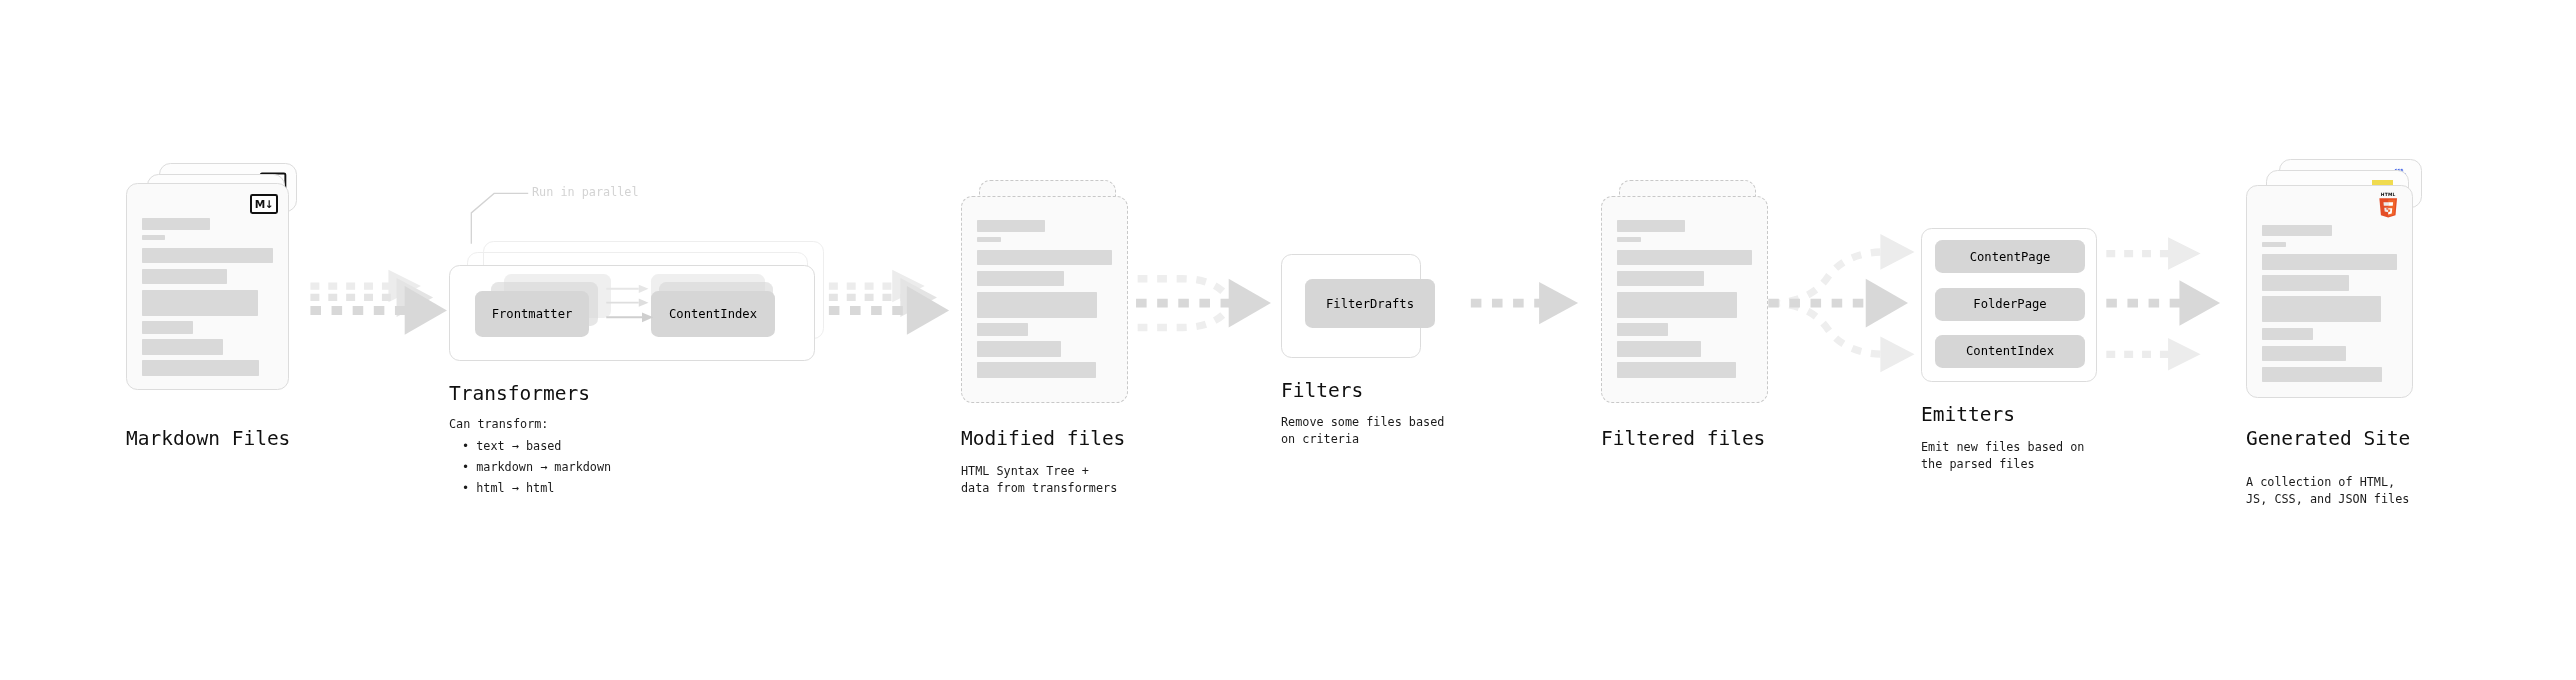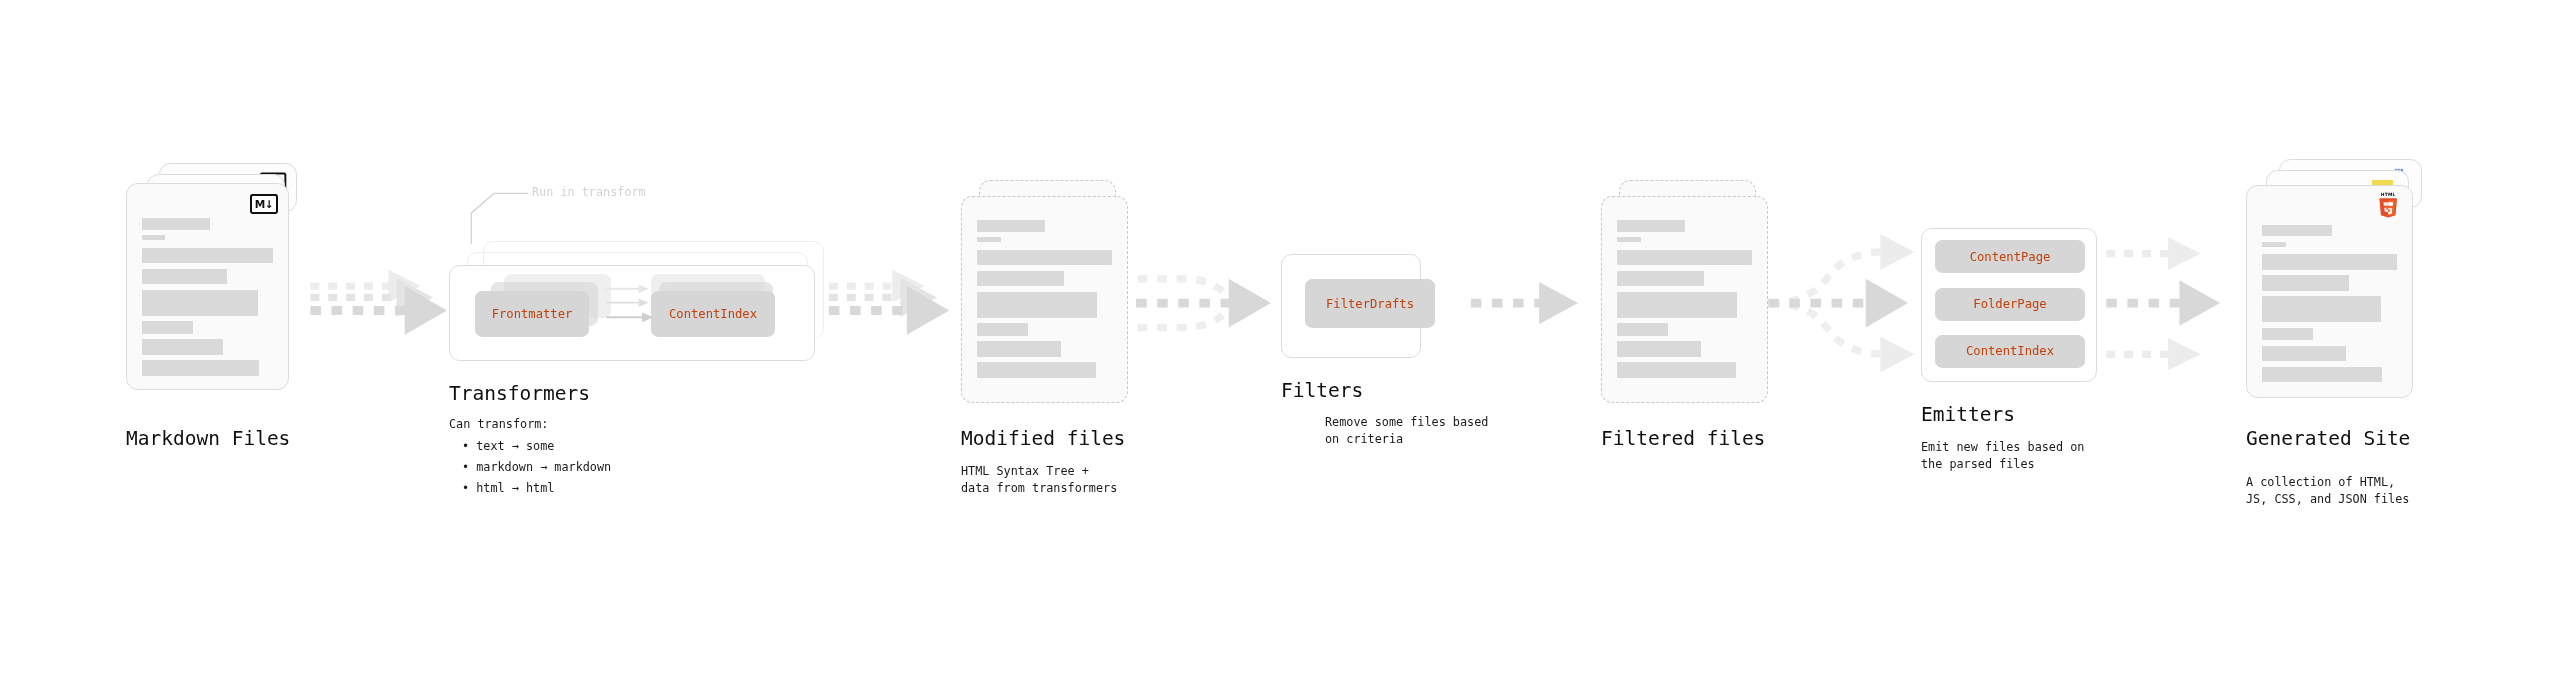--- a/index.html
+++ b/index.html
@@ -72,21 +72,21 @@
     box-sizing: border-box;
   }
   .groupbox.faint { border-color: #eeeeee; background: transparent; }
 
   .pill {
     position: absolute;
     background: #d6d6d6;
     border-radius: 7.3px;
     display: flex; align-items: center; justify-content: center;
     font-size: 12.2px;
-    color: #c2410c;
+    color: #000000;
     white-space: nowrap;
     box-sizing: border-box;
   }
   .pill.g1 { background: rgba(214,214,214,0.38); }
   .pill.g2 { background: rgba(214,214,214,0.60); }
 
   
   .title {
     position: absolute;
     font-size: 19.5px;
@@ -197,21 +197,21 @@
         <div class="bar" style="width:65%; height:15.4px;"></div>
         <div class="bar" style="width:88%; height:26px;"></div>
         <div class="bar" style="width:39%; height:12.2px;"></div>
         <div class="bar" style="width:62%; height:15.4px;"></div>
         <div class="bar" style="width:89%; height:15.4px;"></div>
       </div>
     </div>
   </div>
   <div class="title" style="left:126px; top:427px;">Markdown Files</div>
 
-  <div class="parallel-label" style="left:532px; top:185px;">Run in transform</div>
+  <div class="parallel-label" style="left:532px; top:185px;">Run in parallel</div>
 
   <div class="node" style="left:449px; top:241px; width:382px; height:122px;">
     <div class="groupbox faint" style="left:34px; top:0px; width:341px; height:98px;"></div>
     <div class="groupbox faint" style="left:18px; top:11.4px; width:341px; height:99px;"></div>
     <div class="groupbox" style="left:0px; top:24.4px; width:366px; height:96px;"></div>
 
     <div class="pill g1" style="left:55px; top:32.5px; width:107px; height:44px;"></div>
     <div class="pill g2" style="left:42px; top:41px; width:107px; height:44px;"></div>
     <div class="pill" style="left:26px; top:50px; width:114px; height:46px;">Frontmatter</div>
 
@@ -230,21 +230,21 @@
       </g>
       <g stroke="#cfcfcf" stroke-width="2.4" fill="none">
         <line x1="4" y1="42" x2="48" y2="42"></line>
           <polygon points="48,36 62,42 48,48" fill="#cfcfcf" stroke="none"></polygon>
       </g>
     </svg>
   </div>
 
   <div class="title" style="left:449px; top:382px;">Transformers</div>
   <div class="sub" style="left:449px; top:416px;">Can transform:</div>
-  <div class="sub list" style="left:462px; top:437px;">• text → some</div>
+  <div class="sub list" style="left:462px; top:437px;">• text → based</div>
   <div class="sub list" style="left:462px; top:458px;">• markdown → markdown</div>
   <div class="sub list" style="left:462px; top:479px;">• html → html</div>
 
   <div class="doc-stack" style="left:961px; top:180px; width:187px; height:236px;">
     <div class="doc dashed" style="left:18px; top:0px; width:137px; height:41px;"></div>
     <div class="doc dashed" style="left:0px; top:16.3px; width:167px; height:207px;">
       <div class="doc-body" style="top:23px;">
         <div class="bar" style="width:50%; height:11.4px;"></div>
         <div class="bar" style="width:18%; height:4.9px;"></div>
         <div class="bar" style="width:100%; height:15.4px; margin-top:7.3px;"></div>
@@ -257,21 +257,21 @@
     </div>
   </div>
   <div class="title" style="left:961px; top:427px;">Modified files</div>
   <div class="sub" style="left:961px; top:463px;">HTML Syntax Tree +
 data from transformers</div>
 
   <div class="groupbox" style="left:1281px; top:254px; width:140px; height:104px;">
     <div class="pill" style="left:23px; top:24.4px; width:130px; height:49px;">FilterDrafts</div>
   </div>
   <div class="title" style="left:1281px; top:379px;">Filters</div>
-  <div class="sub" style="left:1281px; top:414px;margin-left:44px;">Remove some files based
+  <div class="sub" style="left:1281px; top:414px;">Remove some files based
 on criteria</div>
 
   <div class="doc-stack" style="left:1601px; top:180px; width:187px; height:236px;">
     <div class="doc dashed" style="left:18px; top:0px; width:137px; height:41px;"></div>
     <div class="doc dashed" style="left:0px; top:16.3px; width:167px; height:207px;">
       <div class="doc-body" style="top:23px;">
         <div class="bar" style="width:50%; height:11.4px;"></div>
         <div class="bar" style="width:18%; height:4.9px;"></div>
         <div class="bar" style="width:100%; height:15.4px; margin-top:7.3px;"></div>
         <div class="bar" style="width:64%; height:15.4px;"></div>

